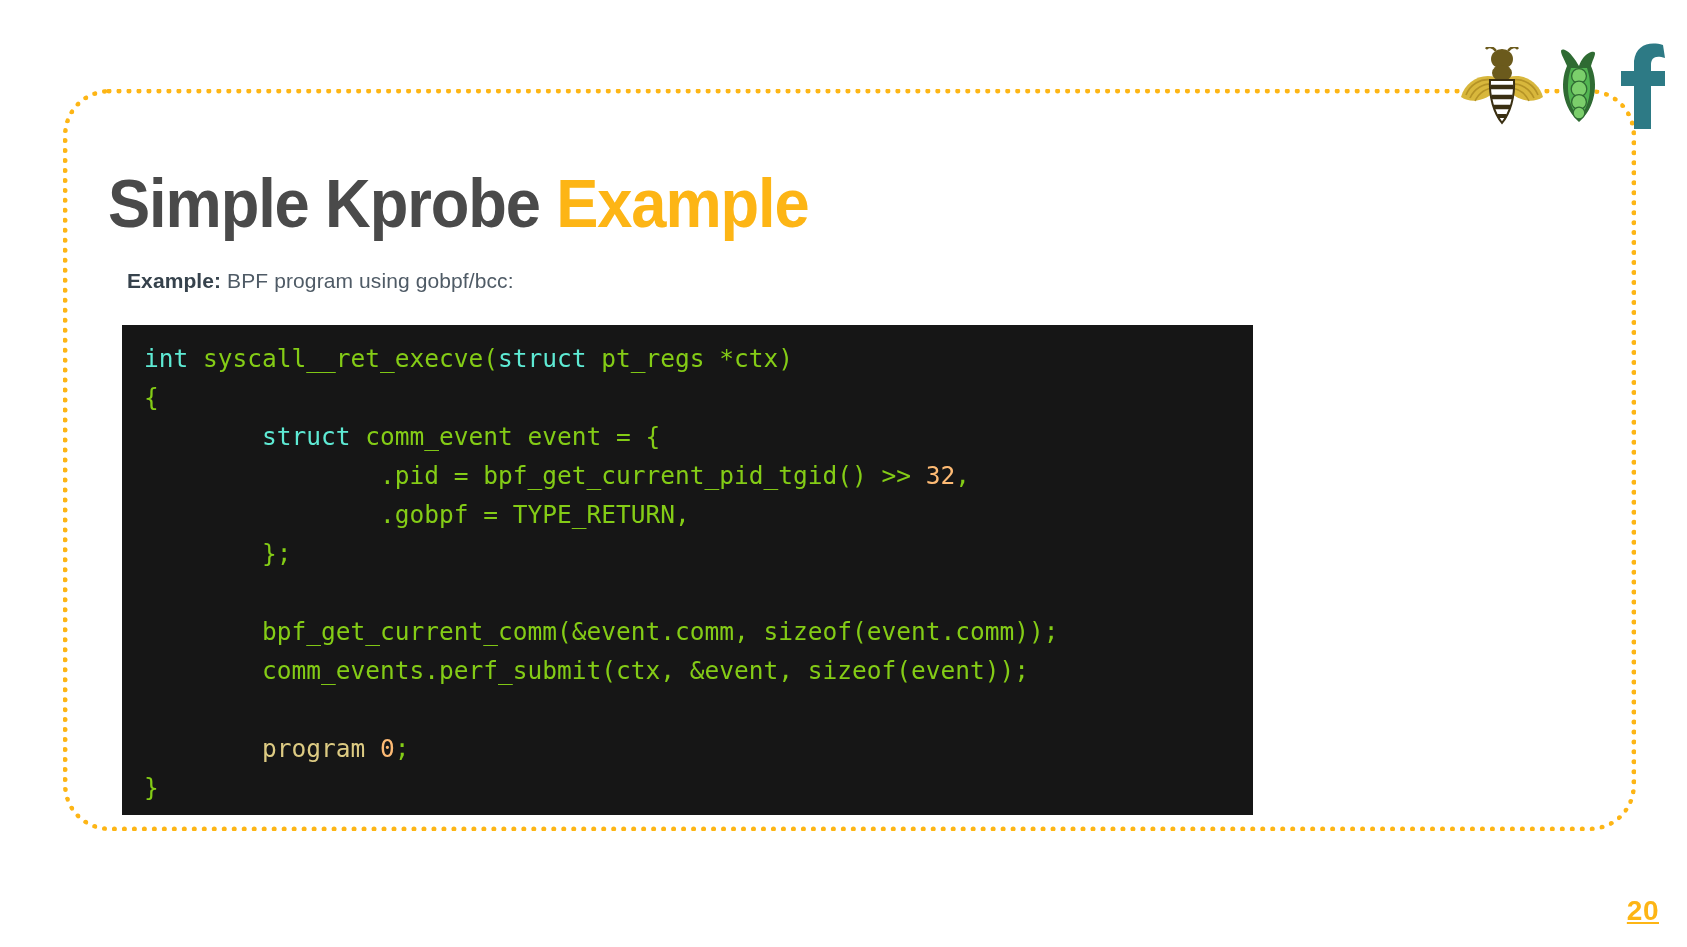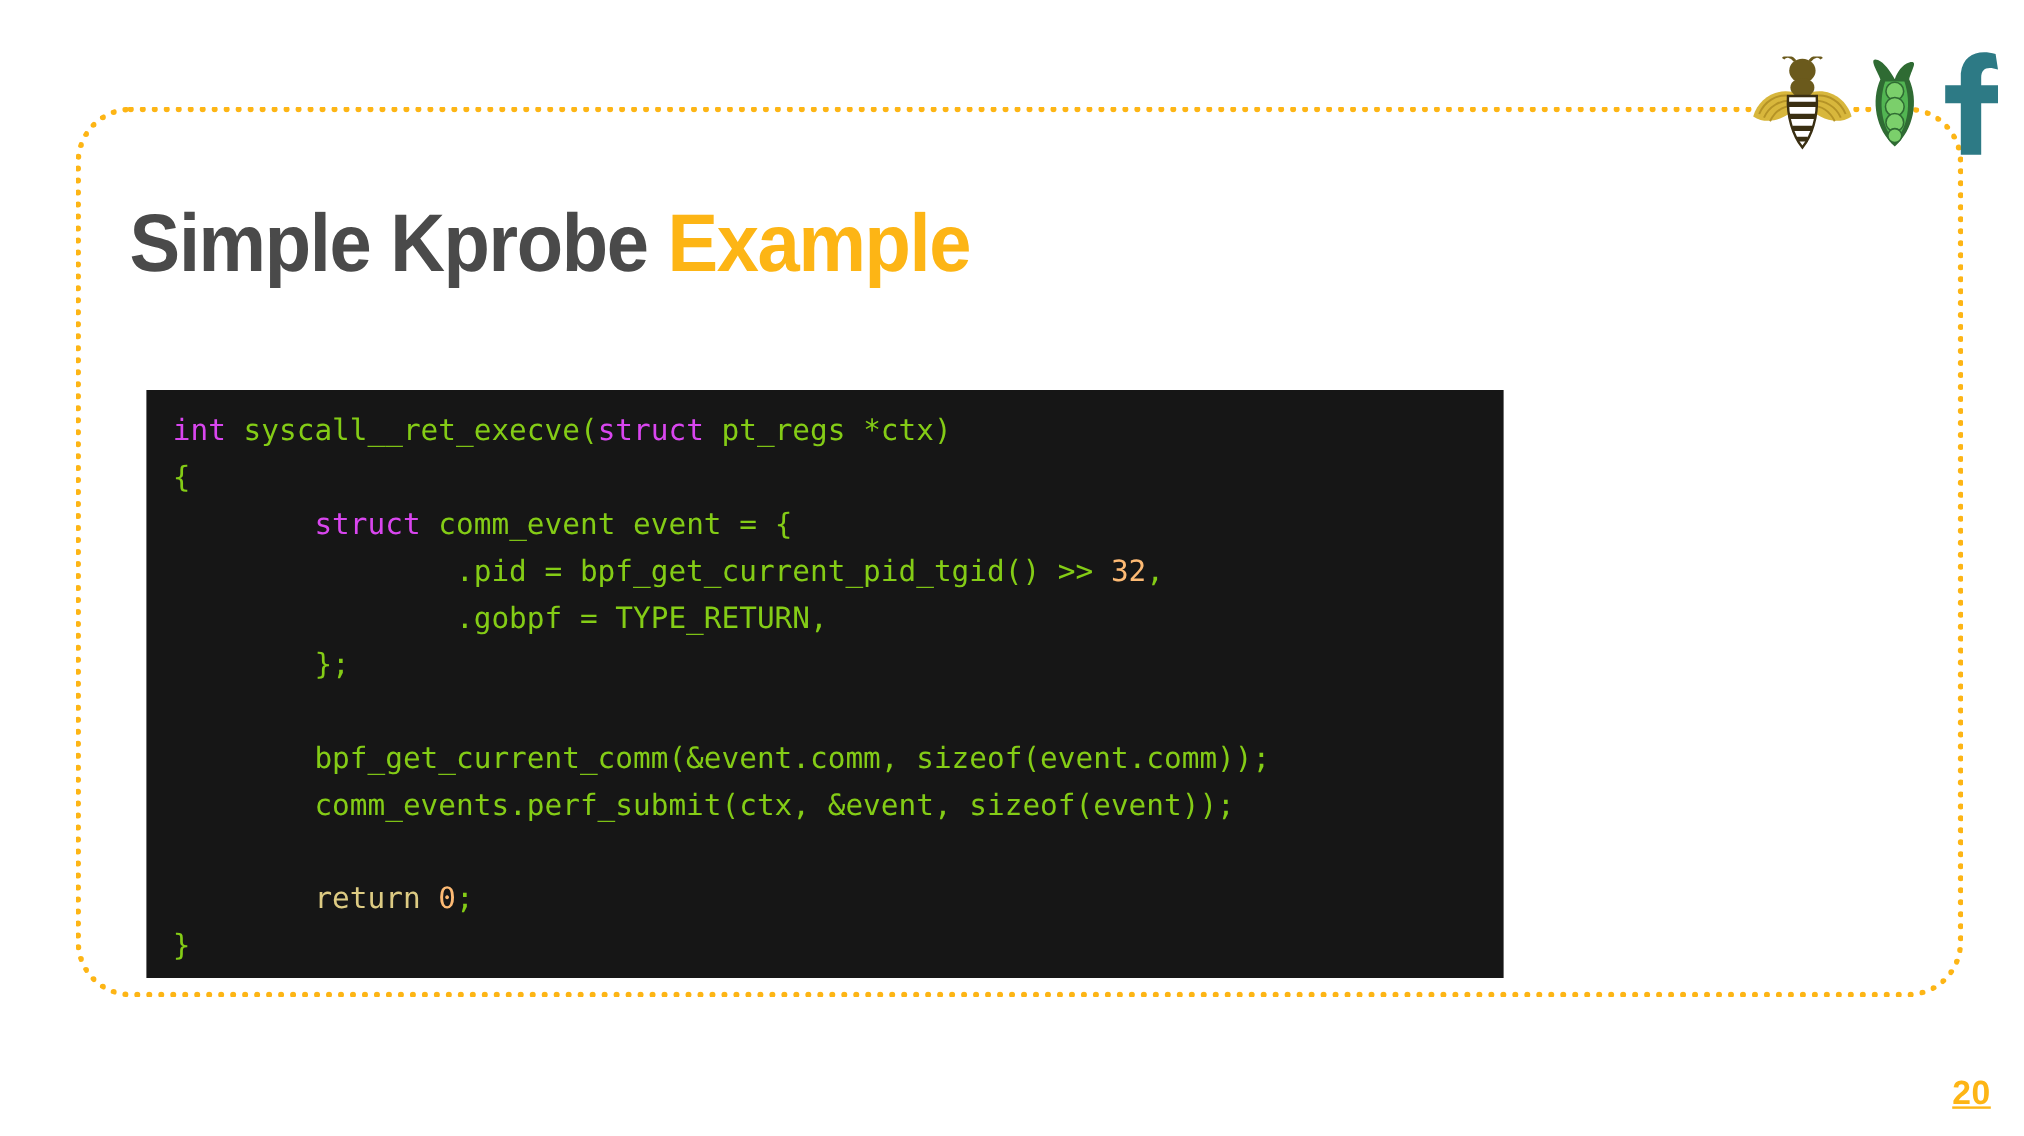--- a/index.html
+++ b/index.html
@@ -98,21 +98,21 @@
   #code-pre {
     margin: 0;
     padding: 0 0 0 22px;
     font-family: "DejaVu Sans Mono", "Liberation Mono", monospace;
     font-size: 24.5px;
     line-height: 39px;
     color: #d6d6d6;
     white-space: pre;
     letter-spacing: 0px;
   }
-  .tok-kw   { color: #d946ef; }   
+  .tok-kw   { color: #5eead4; }   
   .tok-ctl  { color: #ddcb83; }   
   .tok-num  { color: #fdba74; }   
   .tok-plain{ color: #84cc16; }
 
   
   #page-number {
     position: absolute;
     right: 28px;
     bottom: 38px;
     font-size: 28px;
@@ -171,31 +171,32 @@
 
     <span>
       <svg width="56" height="90" viewBox="0 0 56 90" xmlns="http://www.w3.org/2000/svg">
         <path d="M50 4 C36 0 23 4 21 20 L21 30 L8 30 L8 45 L21 45 L21 88 L38 88 L38 45 L52 45 L52 30 L38 30 L38 24 C38 16 43 14 52 17 Z" fill="#2d7a85"></path>
       </svg>
     </span>
   </div>
 
   <h1 id="title"><span class="t-main">Simple Kprobe </span><span class="t-accent">Example</span></h1>
 
+  <div id="caption"><span class="c-lead">Example:</span><span class="c-body"> BPF program using gobpf/bcc:</span></div>
 
   <div id="code-block">
     <pre id="code-pre"><span class="tok-kw">int</span><span class="tok-plain"> syscall__ret_execve(</span><span class="tok-kw">struct</span><span class="tok-plain"> pt_regs *ctx)</span>
 <span class="tok-plain">{</span>
 <span class="tok-plain">        </span><span class="tok-kw">struct</span><span class="tok-plain"> comm_event event = {</span>
 <span class="tok-plain">                .pid = bpf_get_current_pid_tgid() &gt;&gt; </span><span class="tok-num">32</span><span class="tok-plain">,</span>
 <span class="tok-plain">                .gobpf = TYPE_RETURN,</span>
 <span class="tok-plain">        };</span>
 <span class="tok-plain"></span>
 <span class="tok-plain">        bpf_get_current_comm(&amp;event.comm, sizeof(event.comm));</span>
 <span class="tok-plain">        comm_events.perf_submit(ctx, &amp;event, sizeof(event));</span>
 <span class="tok-plain"></span>
-<span class="tok-plain">        </span><span class="tok-ctl">return</span><span class="tok-plain"> </span><span class="tok-num">0</span><span class="tok-plain">;</span>
+<span class="tok-plain">        </span><span class="tok-ctl">program</span><span class="tok-plain"> </span><span class="tok-num">0</span><span class="tok-plain">;</span>
 <span class="tok-plain">}</span></pre>
   </div>
 
   <div id="page-number">20</div>
 
 </div>
 
 </body></html>

